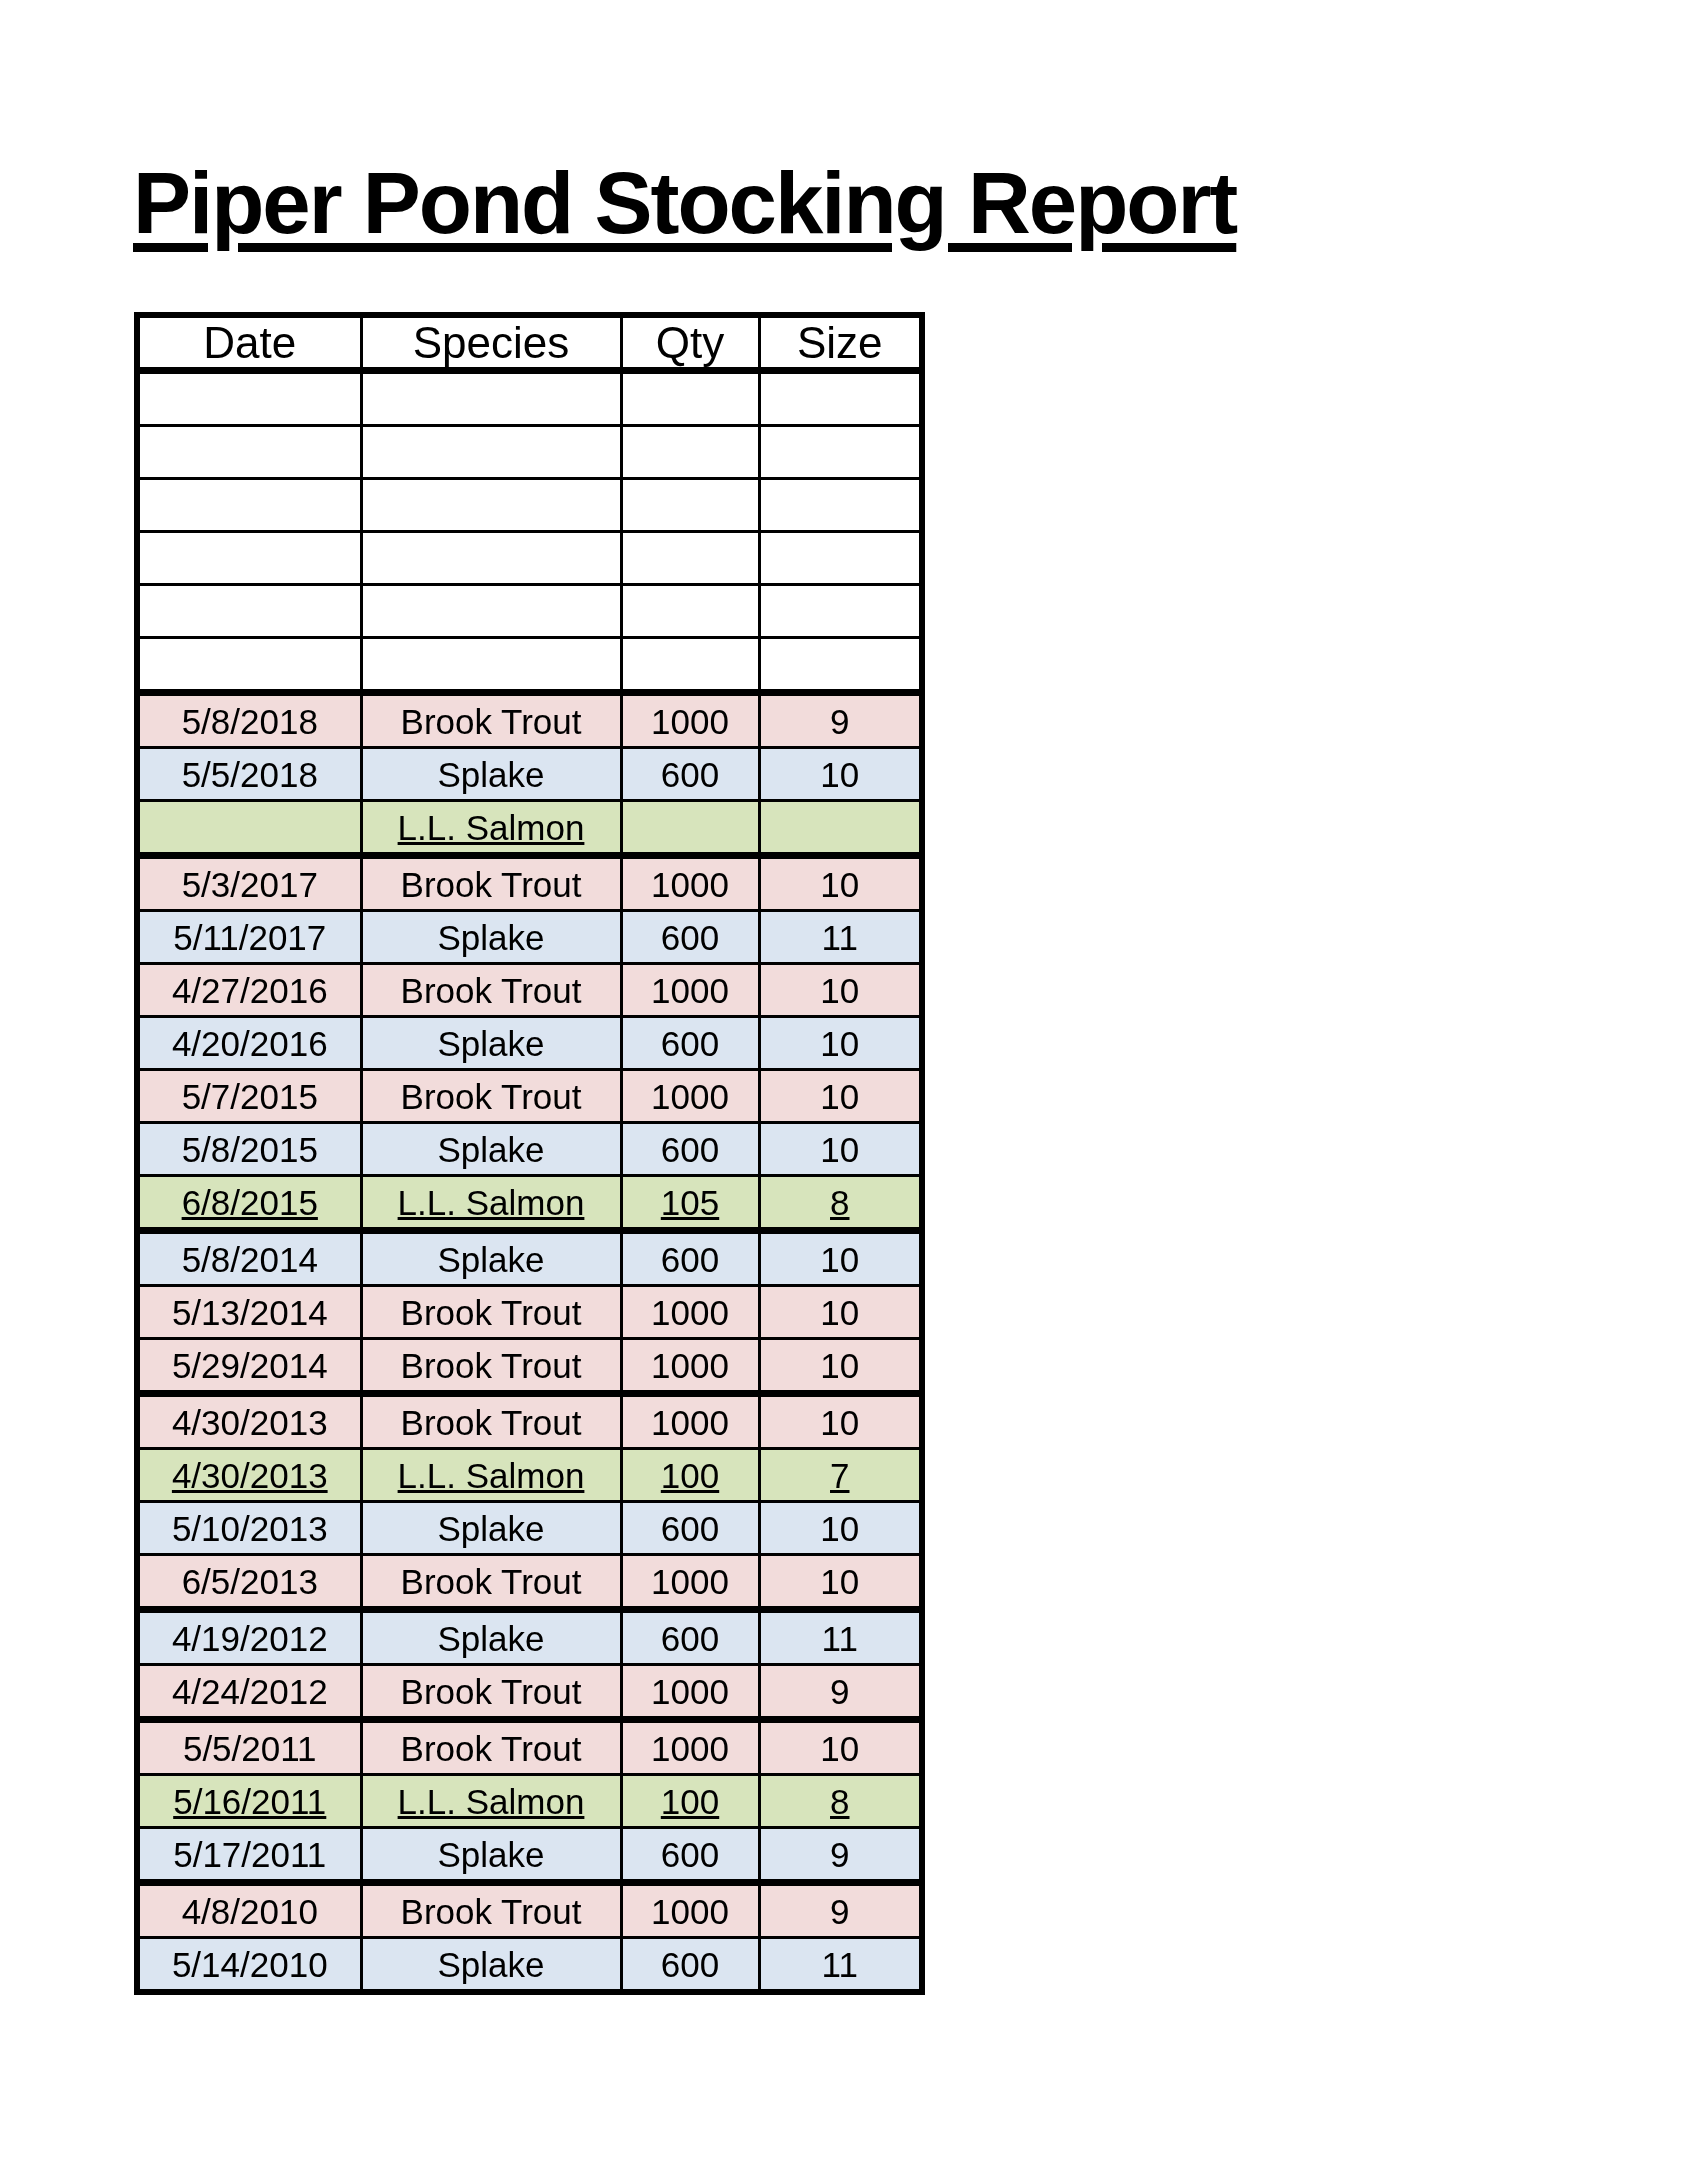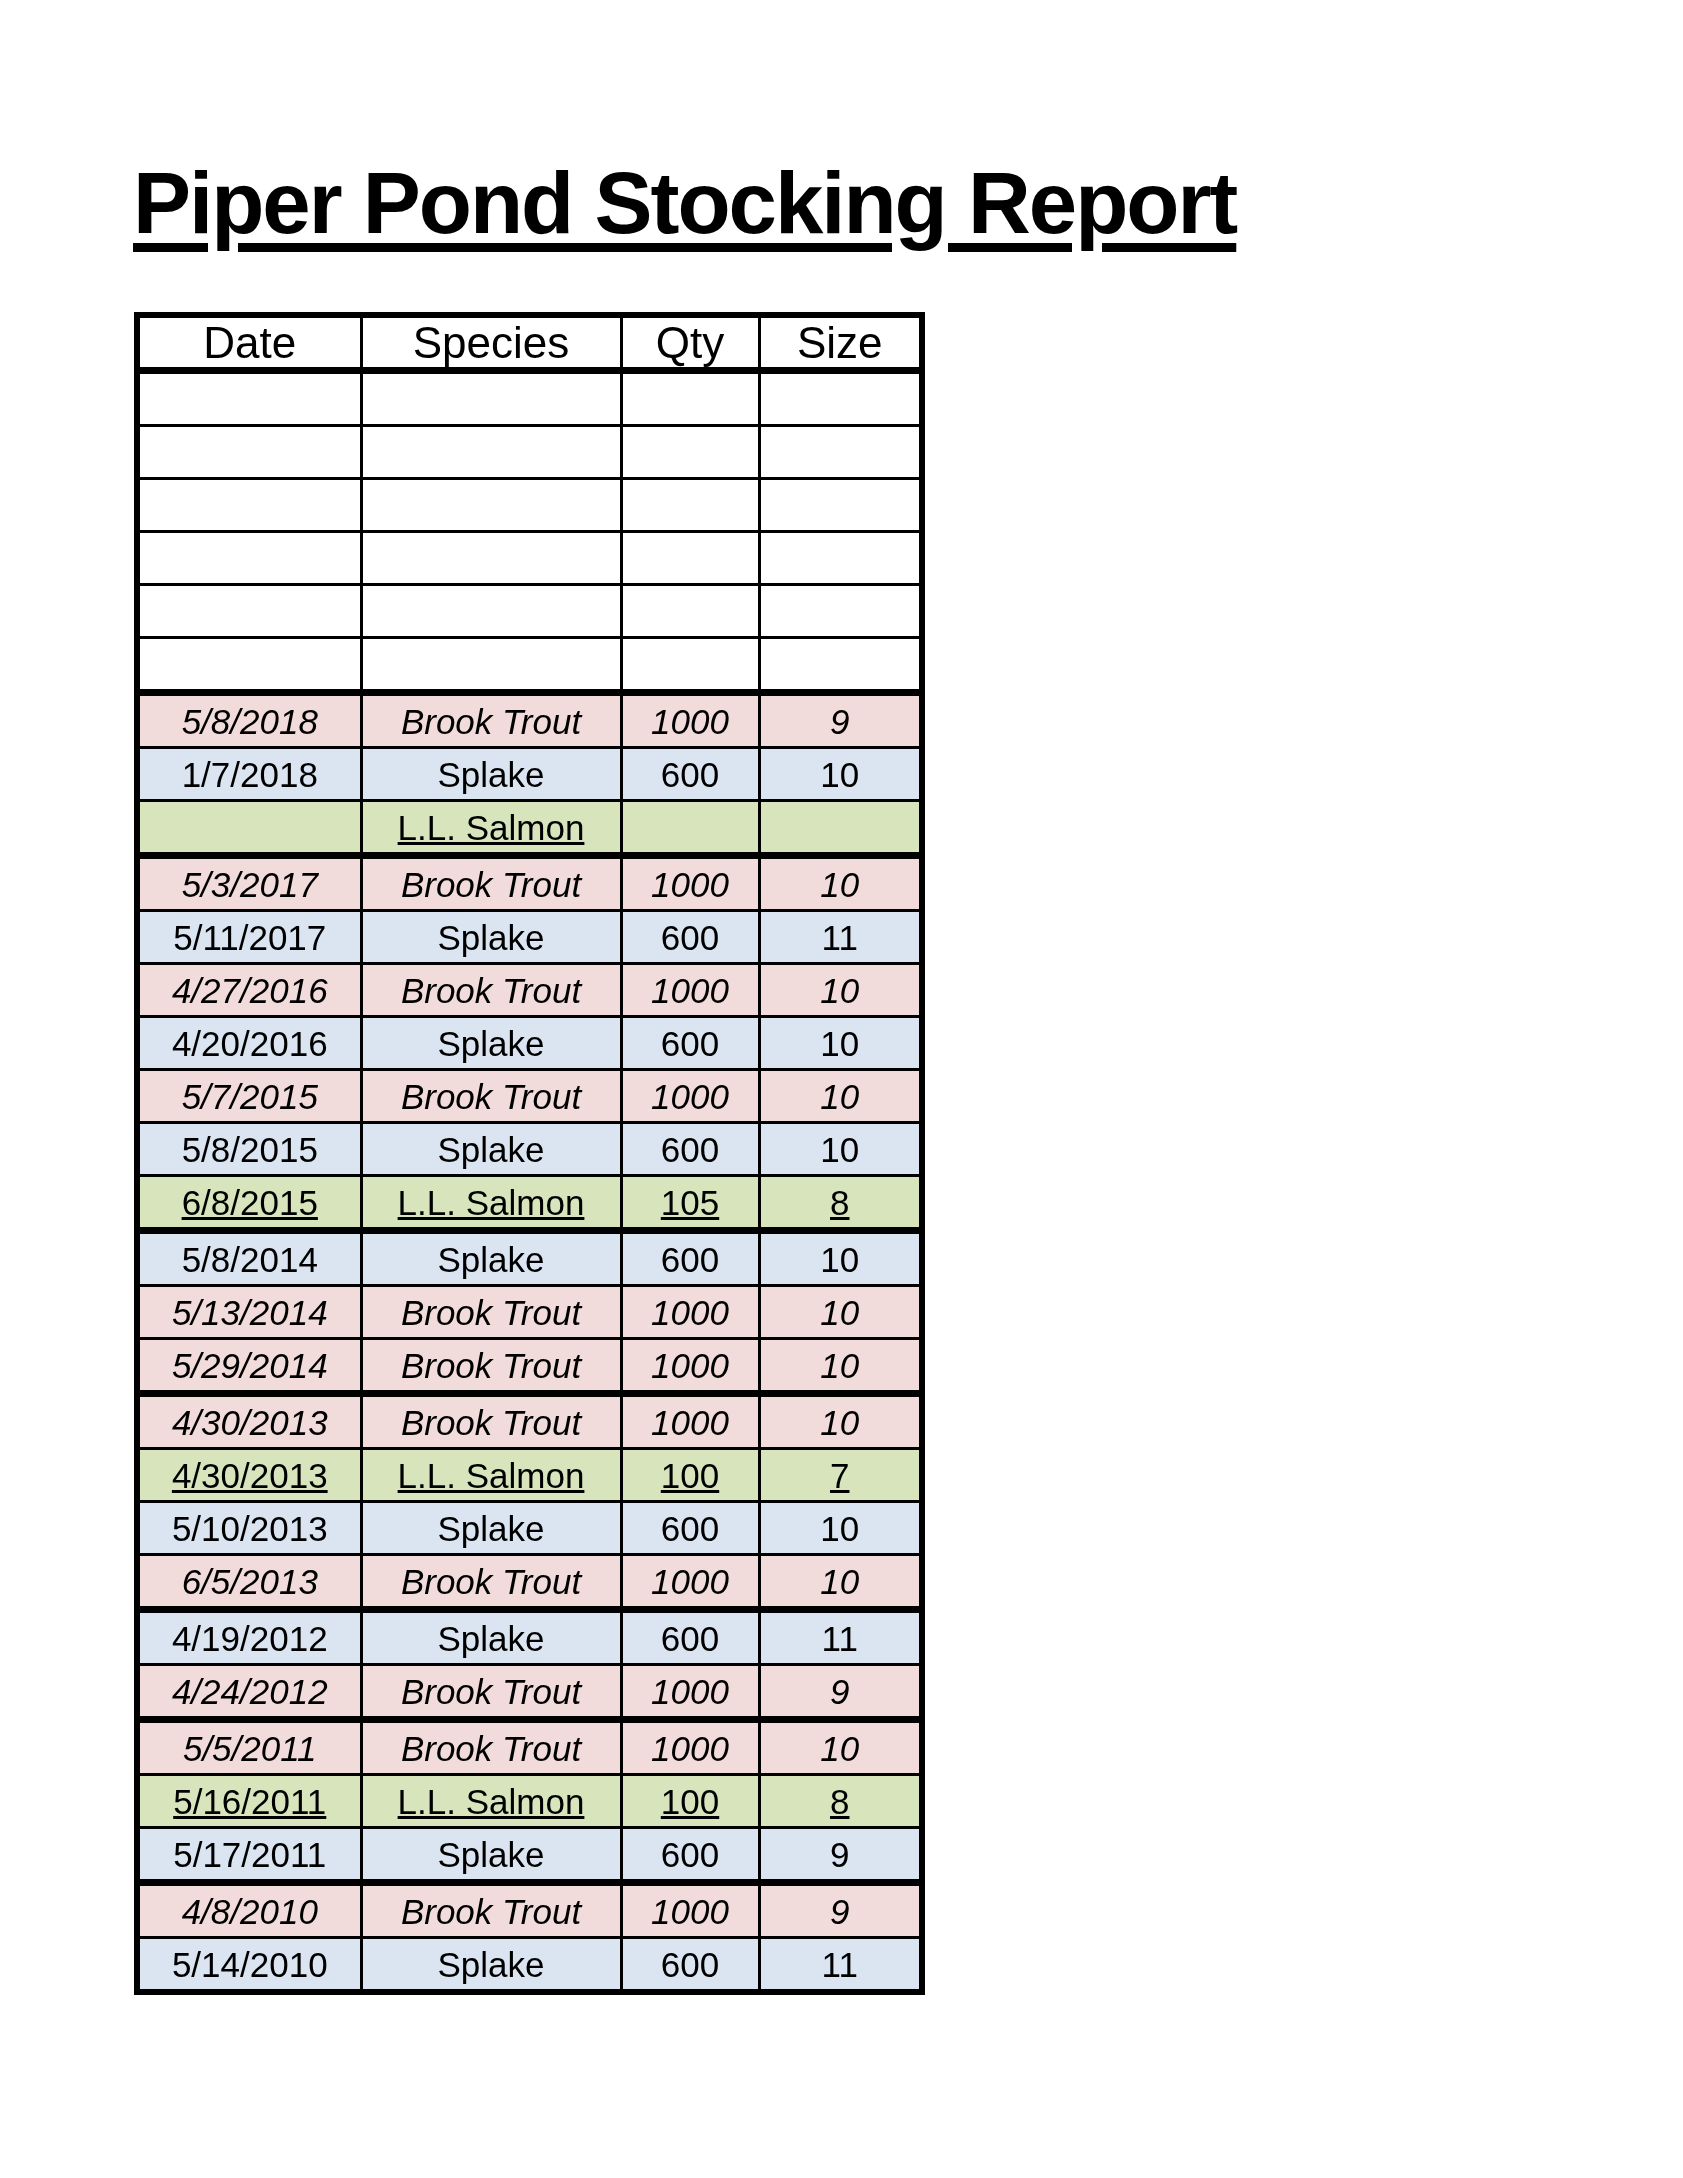--- a/index.html
+++ b/index.html
@@ -61,21 +61,21 @@
     border-bottom: 7px solid #000;
     background: #fff;
   }
   .stocking-table tr.empty-row td {
     background: #ffffff;
   }
   .stocking-table tr.empty-row:last-of-type td,
   .stocking-table tr.last-empty td {
     border-bottom: 7px solid #000;
   }
-  .stocking-table tr.row-pink  td { background: var(--color-pink,  #F2DCDB); font-style: italic; }
+  .stocking-table tr.row-pink  td { background: var(--color-pink,  #F2DCDB); }
   .stocking-table tr.row-blue  td { background: var(--color-blue,  #DBE5F1); }
   .stocking-table tr.row-green td { background: var(--color-green, #D7E4BC); text-decoration: underline; }
   .stocking-table tr.group-end td {
     border-bottom: 7px solid #000;
   }
 </style>
 </head>
 <body>
 
 <div>
@@ -133,21 +133,21 @@
           <td></td>
           <td></td>
         </tr>
         <tr class="row-pink">
           <td>5/8/2018</td>
           <td>Brook Trout</td>
           <td>1000</td>
           <td>9</td>
         </tr>
         <tr class="row-blue">
-          <td>1/7/2018</td>
+          <td>5/5/2018</td>
           <td>Splake</td>
           <td>600</td>
           <td>10</td>
         </tr>
         <tr class="row-green group-end">
           <td></td>
           <td>L.L. Salmon</td>
           <td></td>
           <td></td>
         </tr>

